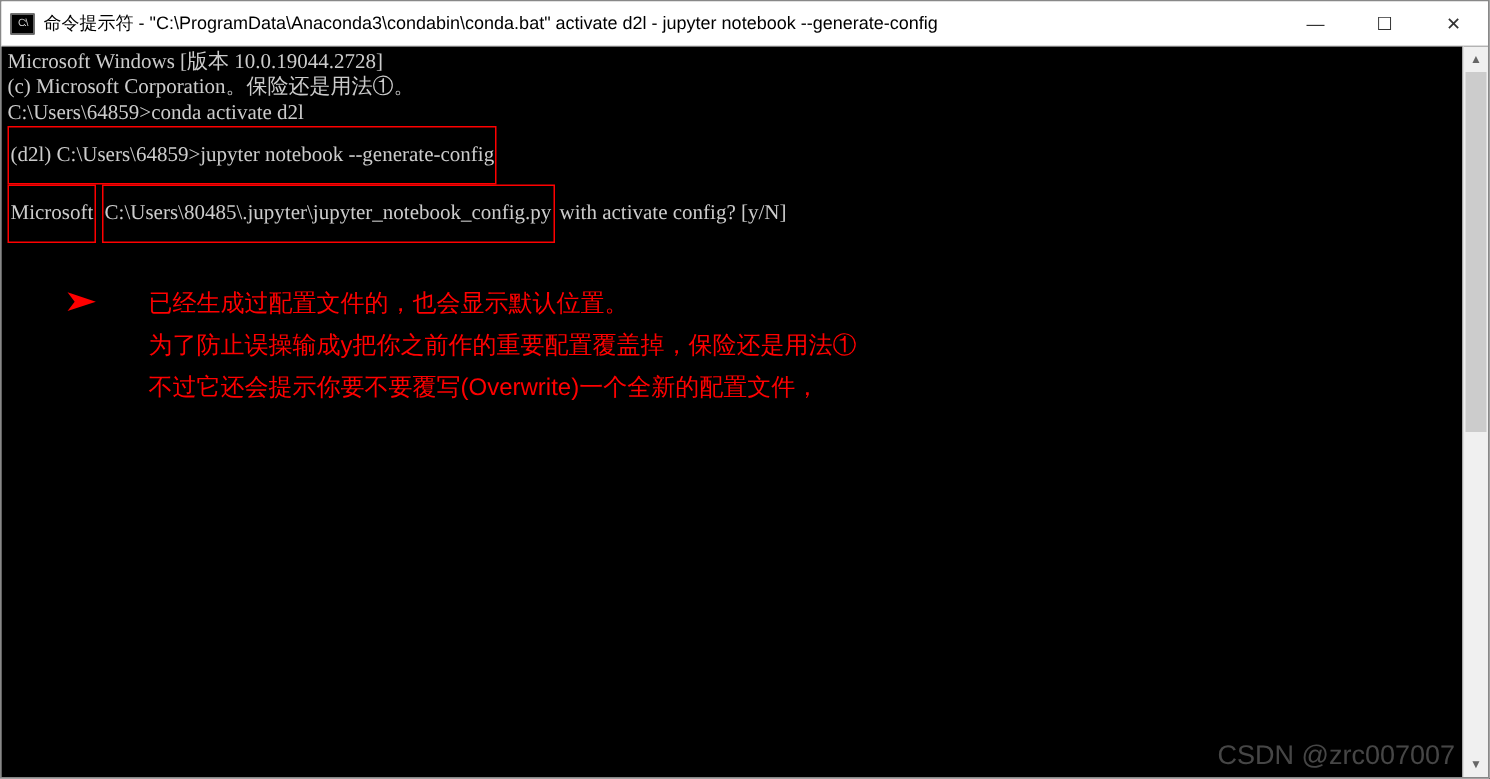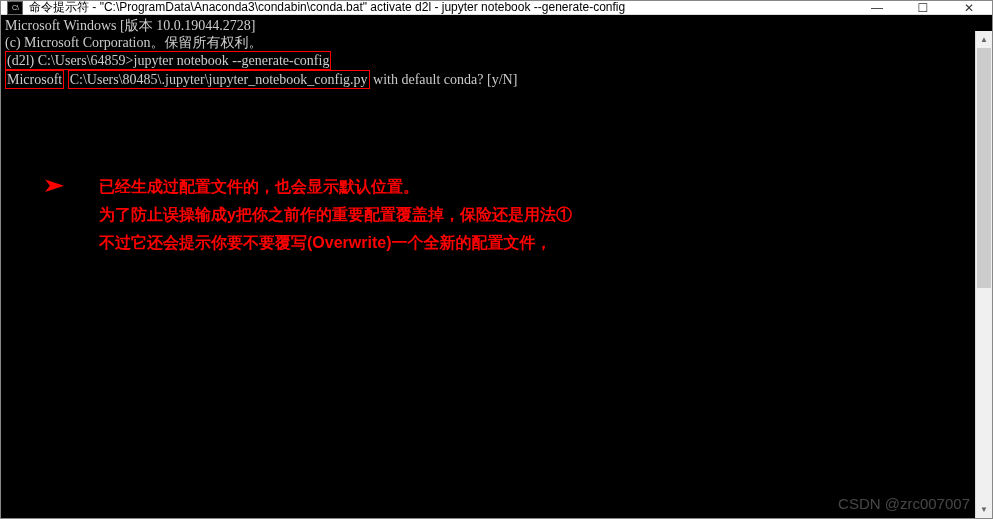--- a/index.html
+++ b/index.html
@@ -14,21 +14,21 @@
     .window {
       width: 993px;
       height: 519px;
       background: #fff;
       border: 1px solid #888;
       display: flex;
       flex-direction: column;
       position: relative;
     }
     .titlebar {
-      height: 14px;
+      height: 30px;
       background: #fff;
       display: flex;
       align-items: center;
       padding-left: 6px;
       border-bottom: 1px solid #ddd;
     }
     .titlebar-icon {
       width: 16px;
       height: 14px;
       background: #000;
@@ -99,72 +99,73 @@
       left:0;right:0;
       height:17px;
       display:flex;align-items:center;justify-content:center;
       font-size:8px;color:#666;
     }
     .scroll-arrow.up{top:0;}
     .scroll-arrow.down{bottom:0;}
     .redbox {
       border: 1.5px solid #f00;
       display: inline-block;
-      padding: 0 1px;
+      padding: 10px 1px;
     }
     .annotation {
       position: absolute;
       color: #f00;
       font-family: "Microsoft YaHei","SimSun",sans-serif;
       font-size: 16px;
       line-height: 28px;
-      font-weight: bold;
+      font-weight: normal;
       top: 158px;
       left: 98px;
     }
     .arrow {
       position: absolute;
       top: 165px;
       left: 45px;
       color: #f00;
       font-size: 28px;
       transform: scaleX(1.4);
     }
     .watermark {
       position: absolute;
       right: 22px;
       bottom: 6px;
       color: rgba(200,200,200,0.35);
       font-family: Arial, sans-serif;
-      font-size: 15px;
+      font-size: 18px;
       pointer-events: none;
       text-align: right;
     }
   </style>
 </head>
 <body>
 
 <div class="window">
   <div class="titlebar">
     <div class="titlebar-icon">C:\</div>
     <div class="titlebar-title">命令提示符 - "C:\ProgramData\Anaconda3\condabin\conda.bat"  activate d2l - jupyter  notebook --generate-config</div>
     <div class="window-controls">
       <div class="win-btn">—</div>
       <div class="win-btn">☐</div>
       <div class="win-btn close">✕</div>
     </div>
   </div>
 
   <div class="terminal">
     <pre>Microsoft Windows [版本 10.0.19044.2728]</pre>
-    <pre>(c) Microsoft Corporation。保留所有权利。</pre>
+    <pre>(c) Microsoft Corporation。保险还是用法①。</pre>
     <pre></pre>
+    <pre>C:\Users\64859&gt;conda activate d2l</pre>
     <pre></pre>
     <pre><span class="redbox">(d2l) C:\Users\64859&gt;jupyter notebook --generate-config</span></pre>
-    <pre><span class="redbox">Microsoft</span> <span class="redbox">C:\Users\80485\.jupyter\jupyter_notebook_config.py</span><span> with default conda? [y/N]</span></pre>
+    <pre><span class="redbox">Microsoft</span> <span class="redbox">C:\Users\80485\.jupyter\jupyter_notebook_config.py</span><span> with activate config? [y/N]</span></pre>
 
     <div class="arrow">➤</div>
     <div class="annotation">
       <div>已经生成过配置文件的，也会显示默认位置。</div>
       <div>为了防止误操输成y把你之前作的重要配置覆盖掉，保险还是用法①</div>
       <div>不过它还会提示你要不要覆写(Overwrite)一个全新的配置文件，</div>
     </div>
 
     <div class="watermark">CSDN @zrc007007</div>
   </div>

